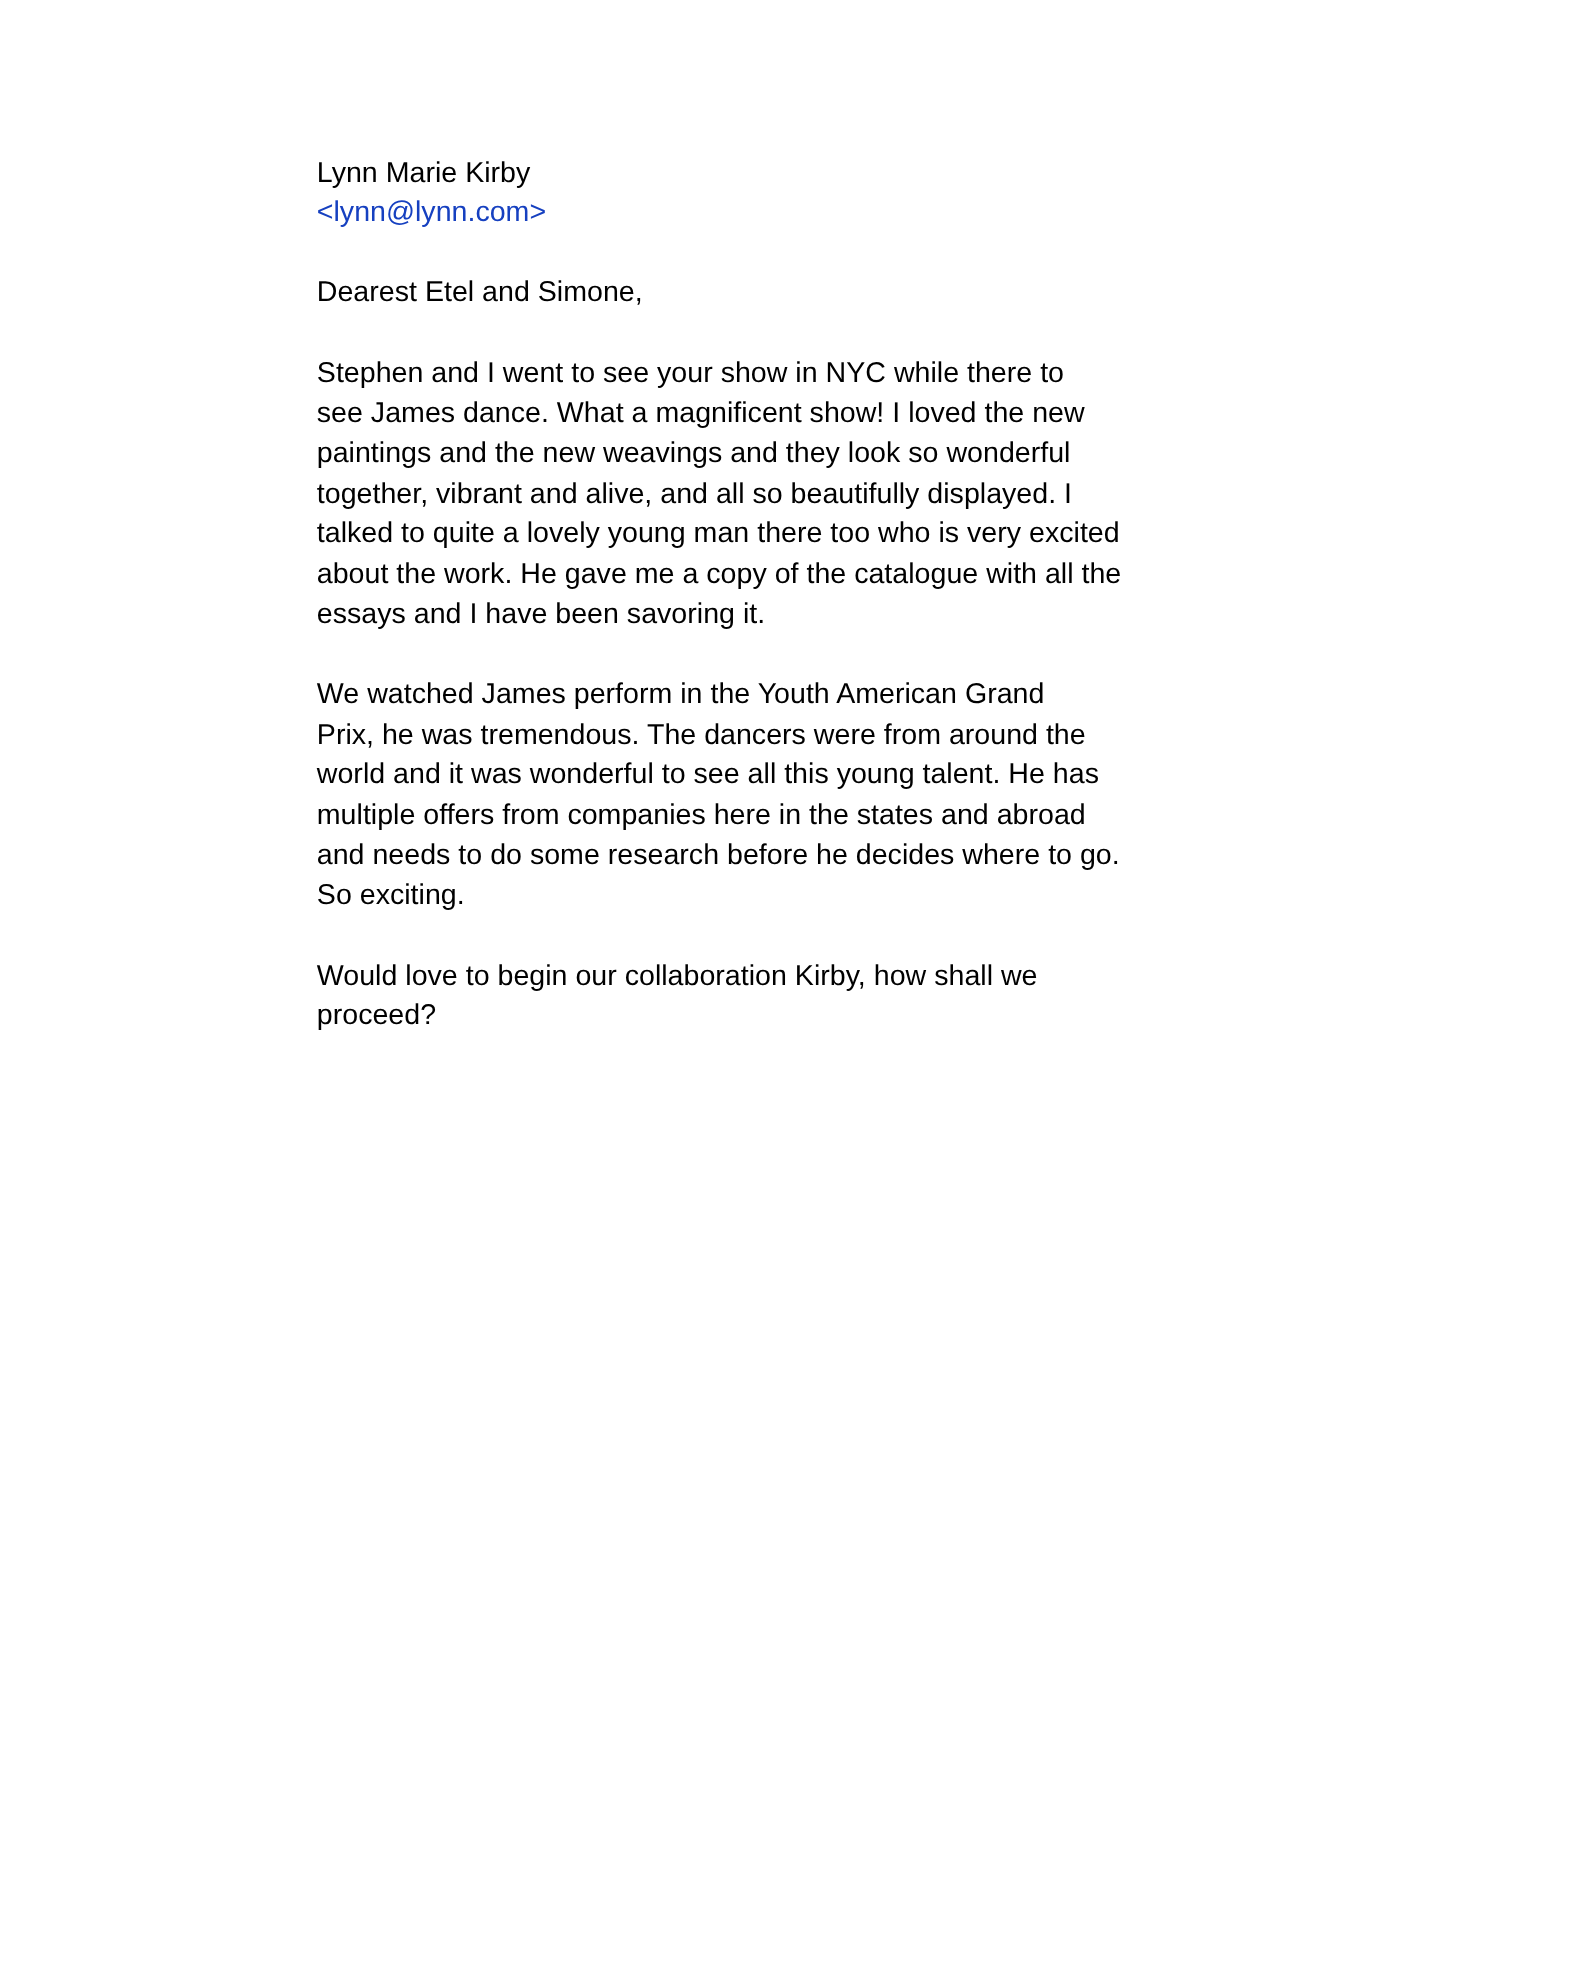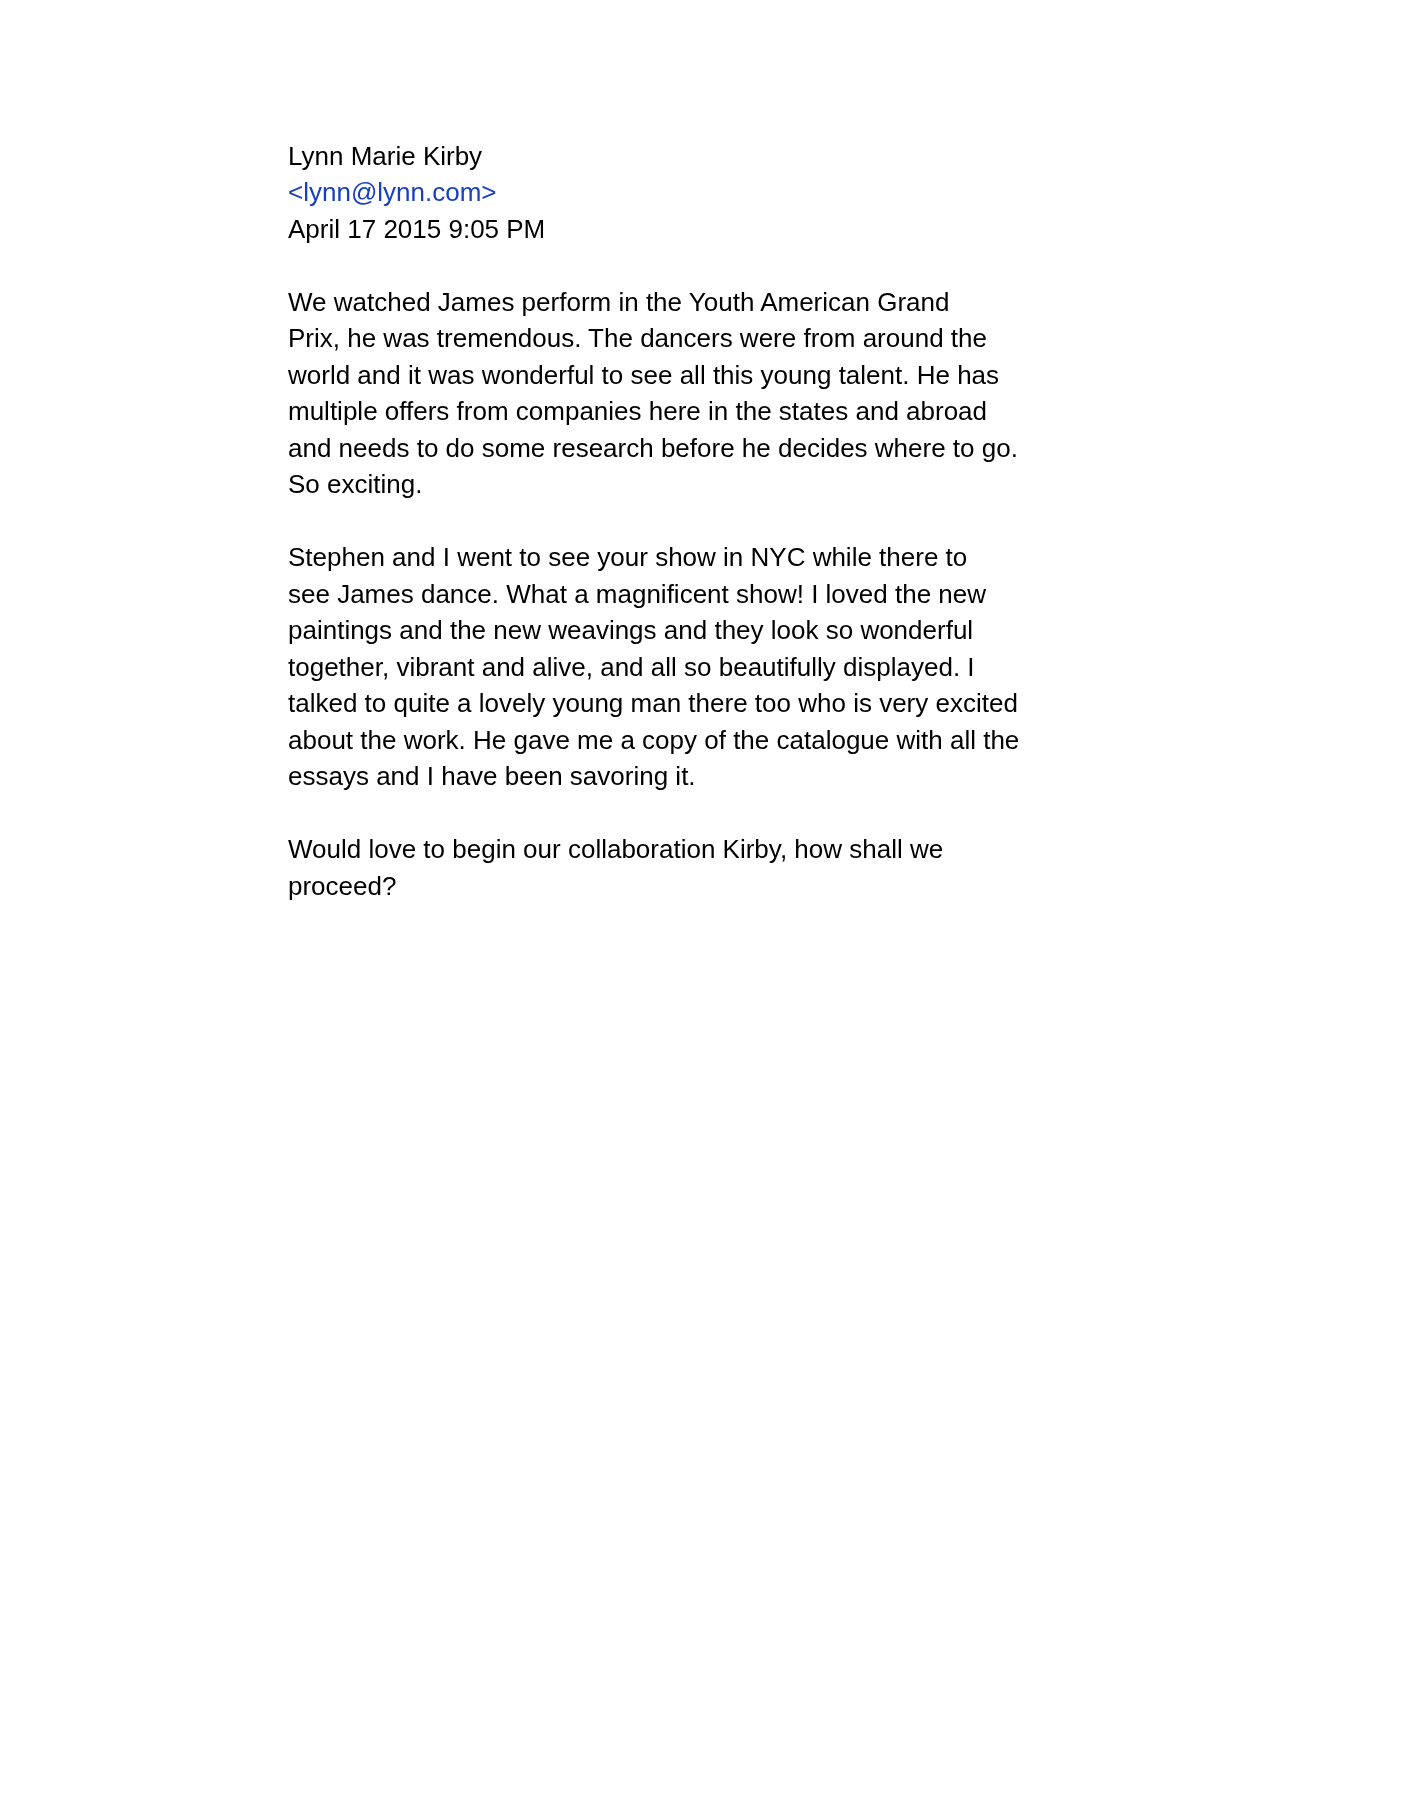--- a/index.html
+++ b/index.html
@@ -41,35 +41,35 @@
 <body>
 
 <div class="page">
   <div class="email-body">
 
     <div class="line">
       <span>Lynn Marie Kirby</span>
       <a href="#" class="email-link">&lt;lynn@lynn.com&gt;</a>
     </div>
 
-    <div class="line">April 17 2015 9:05 PM</div>
 
-
-    <p class="para">We watched James perform in the Youth American Grand
-Prix, he was tremendous. The dancers were from around the
-world and it was wonderful to see all this young talent. He has
-multiple offers from companies here in the states and abroad
-and needs to do some research before he decides where to go.
-So exciting.</p>
+    <p class="para">Dearest Etel and Simone,</p>
 
     <p class="para">Stephen and I went to see your show in NYC while there to
 see James dance. What a magnificent show! I loved the new
 paintings and the new weavings and they look so wonderful
 together, vibrant and alive, and all so beautifully displayed. I
 talked to quite a lovely young man there too who is very excited
 about the work. He gave me a copy of the catalogue with all the
 essays and I have been savoring it.</p>
 
+    <p class="para">We watched James perform in the Youth American Grand
+Prix, he was tremendous. The dancers were from around the
+world and it was wonderful to see all this young talent. He has
+multiple offers from companies here in the states and abroad
+and needs to do some research before he decides where to go.
+So exciting.</p>
+
     <p class="para">Would love to begin our collaboration Kirby, how shall we
 proceed?</p>
 
   </div>
 </div>
 
 </body></html>

